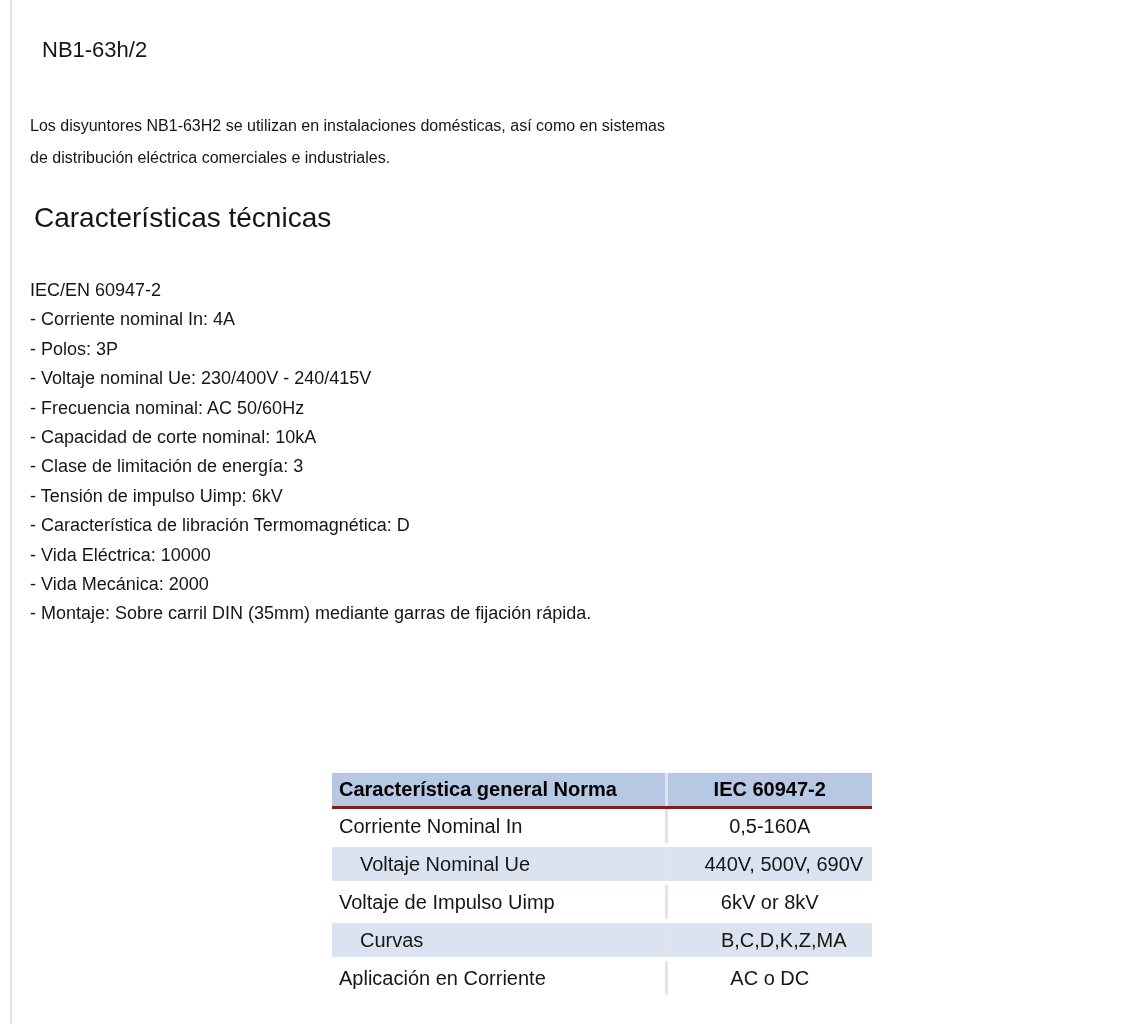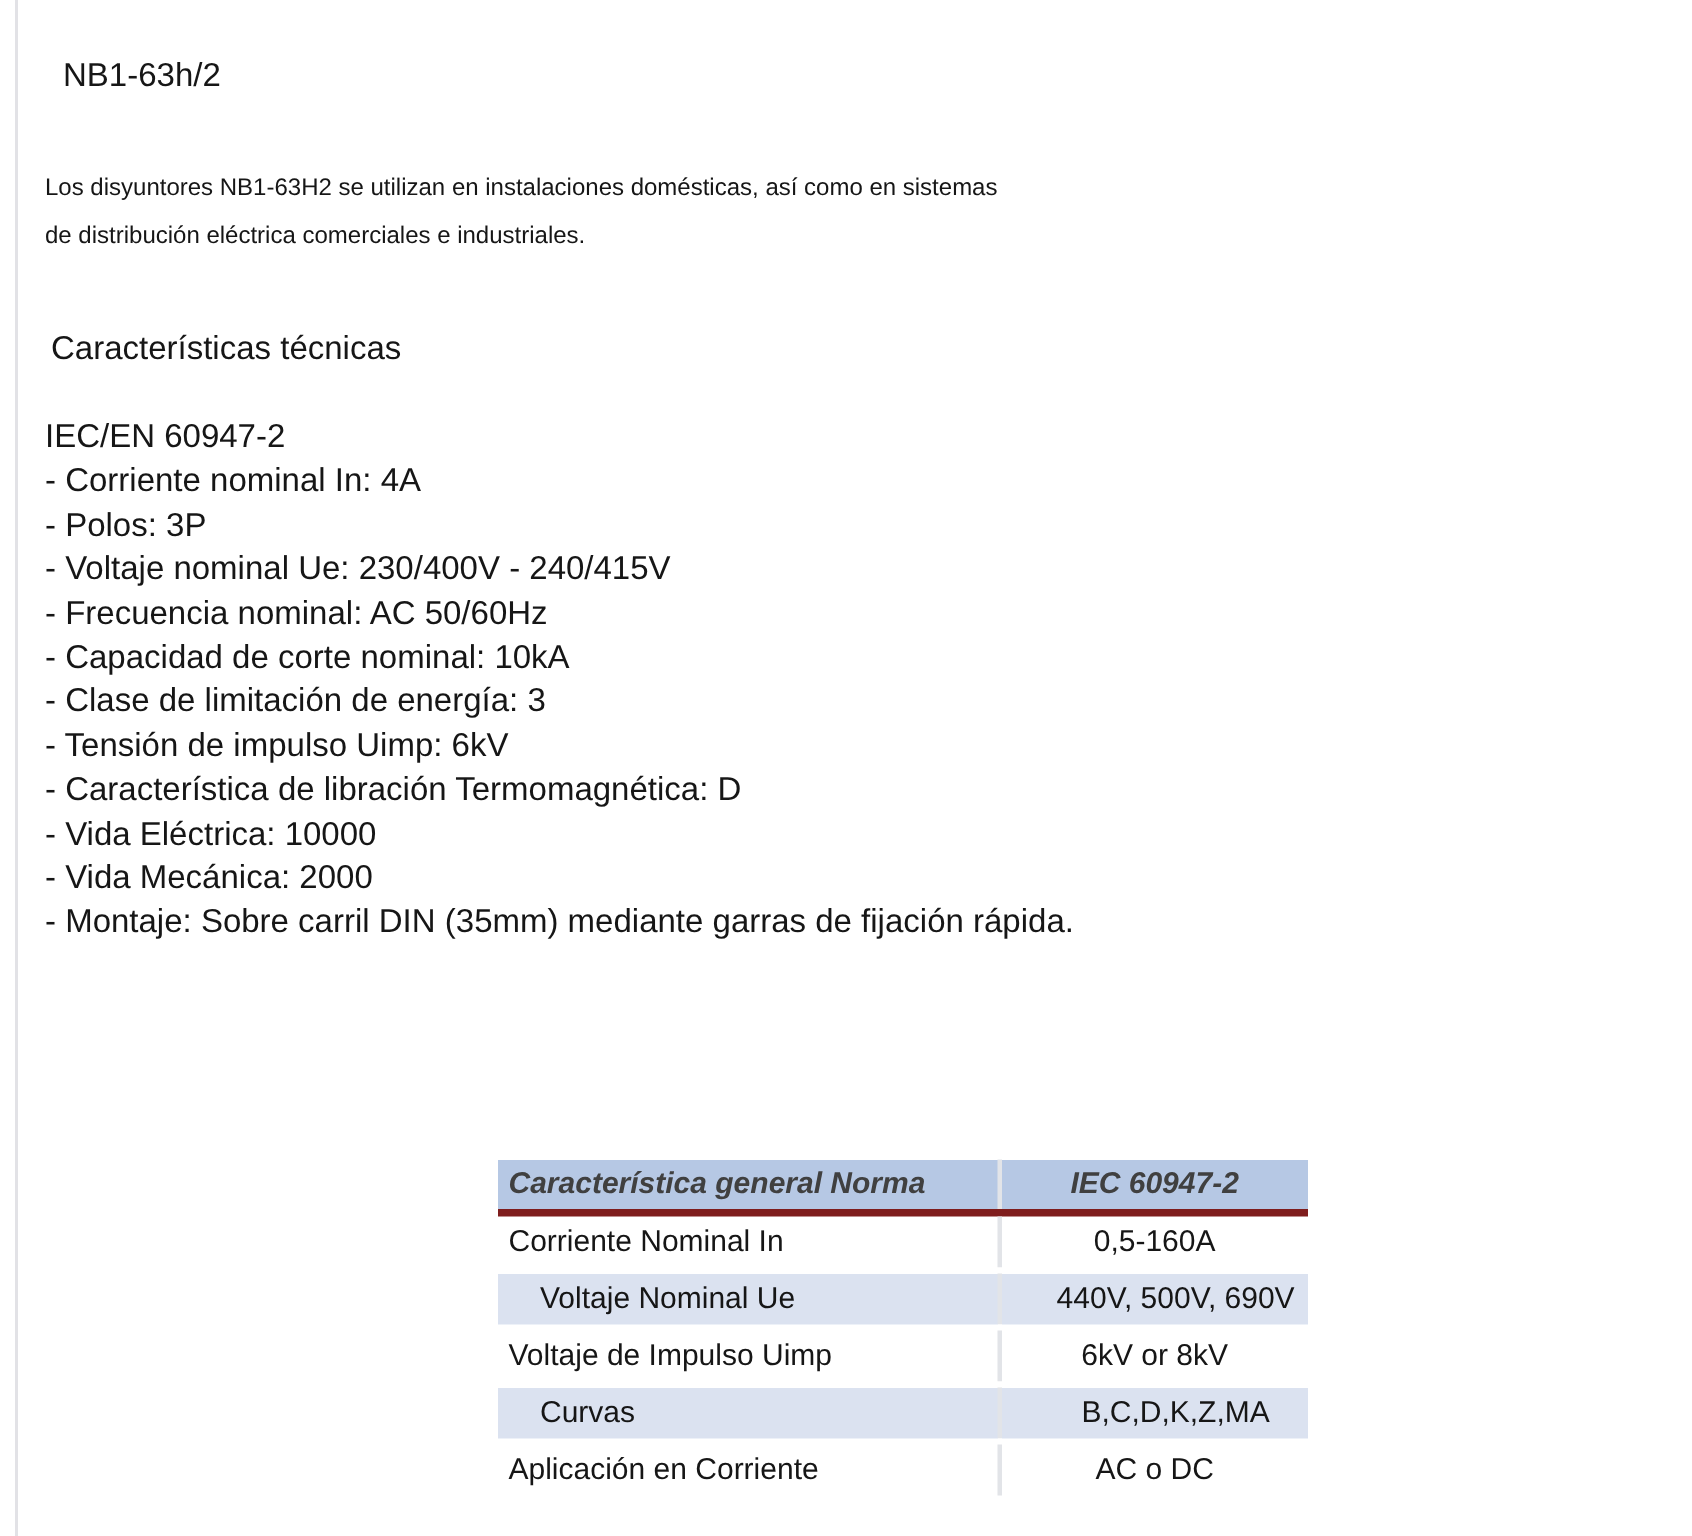--- a/index.html
+++ b/index.html
@@ -19,49 +19,48 @@
   .doc-title {
     position: absolute; left: 30px; top: 36px;
     font-size: 22px; line-height: 28px; font-weight: 400; margin-left: 12px;
   }
   .intro {
     position: absolute; left: 30px; top: 110px;
     font-size: 16px; line-height: 32px;
     white-space: nowrap;
   }
   .section-heading {
-    position: absolute; left: 34px; top: 218px;
-    font-size: 22px; line-height: 28px;
+    position: absolute; left: 34px; top: 204px;
+    font-size: 28px; line-height: 28px;
   }
   .specs {
     position: absolute; left: 30px; top: 276px;
-    font-size: 22px; line-height: 29.4px;
+    font-size: 18px; line-height: 29.4px;
     white-space: nowrap;
   }
   table.spec-table {
     position: absolute; left: 332px; top: 773px;
     width: 540px;
     border-collapse: collapse;
     table-layout: fixed;
     font-size: 20px;
   }
   .spec-table col.c1 { width: 334px; }
   .spec-table col.c2 { width: 206px; }
   .spec-table th, .spec-table td {
     padding: 0;
     vertical-align: middle;
     overflow: hidden;
   }
   .spec-table th {
     height: 33px;
     background: var(--header-bg, #b6c8e4);
     font-weight: bold;
-    color: #404040;
-    border-bottom: 5px solid #7f1d1d;
-    font-style: italic;
+    color: #000000;
+    border-bottom: 3px solid #7f1d1d;
   }
   .spec-table td { height: 34px; }
   .spec-table tbody tr td { border-bottom: 4px solid #ffffff; }
   .spec-table tbody tr:last-child td { border-bottom: none; margin-top: 23px; }
   .spec-table th:first-child,
   .spec-table td:first-child {
     text-align: left;
     padding-left: 7px;
     border-right: 3px solid var(--divider, #e2e4e8);
   }

